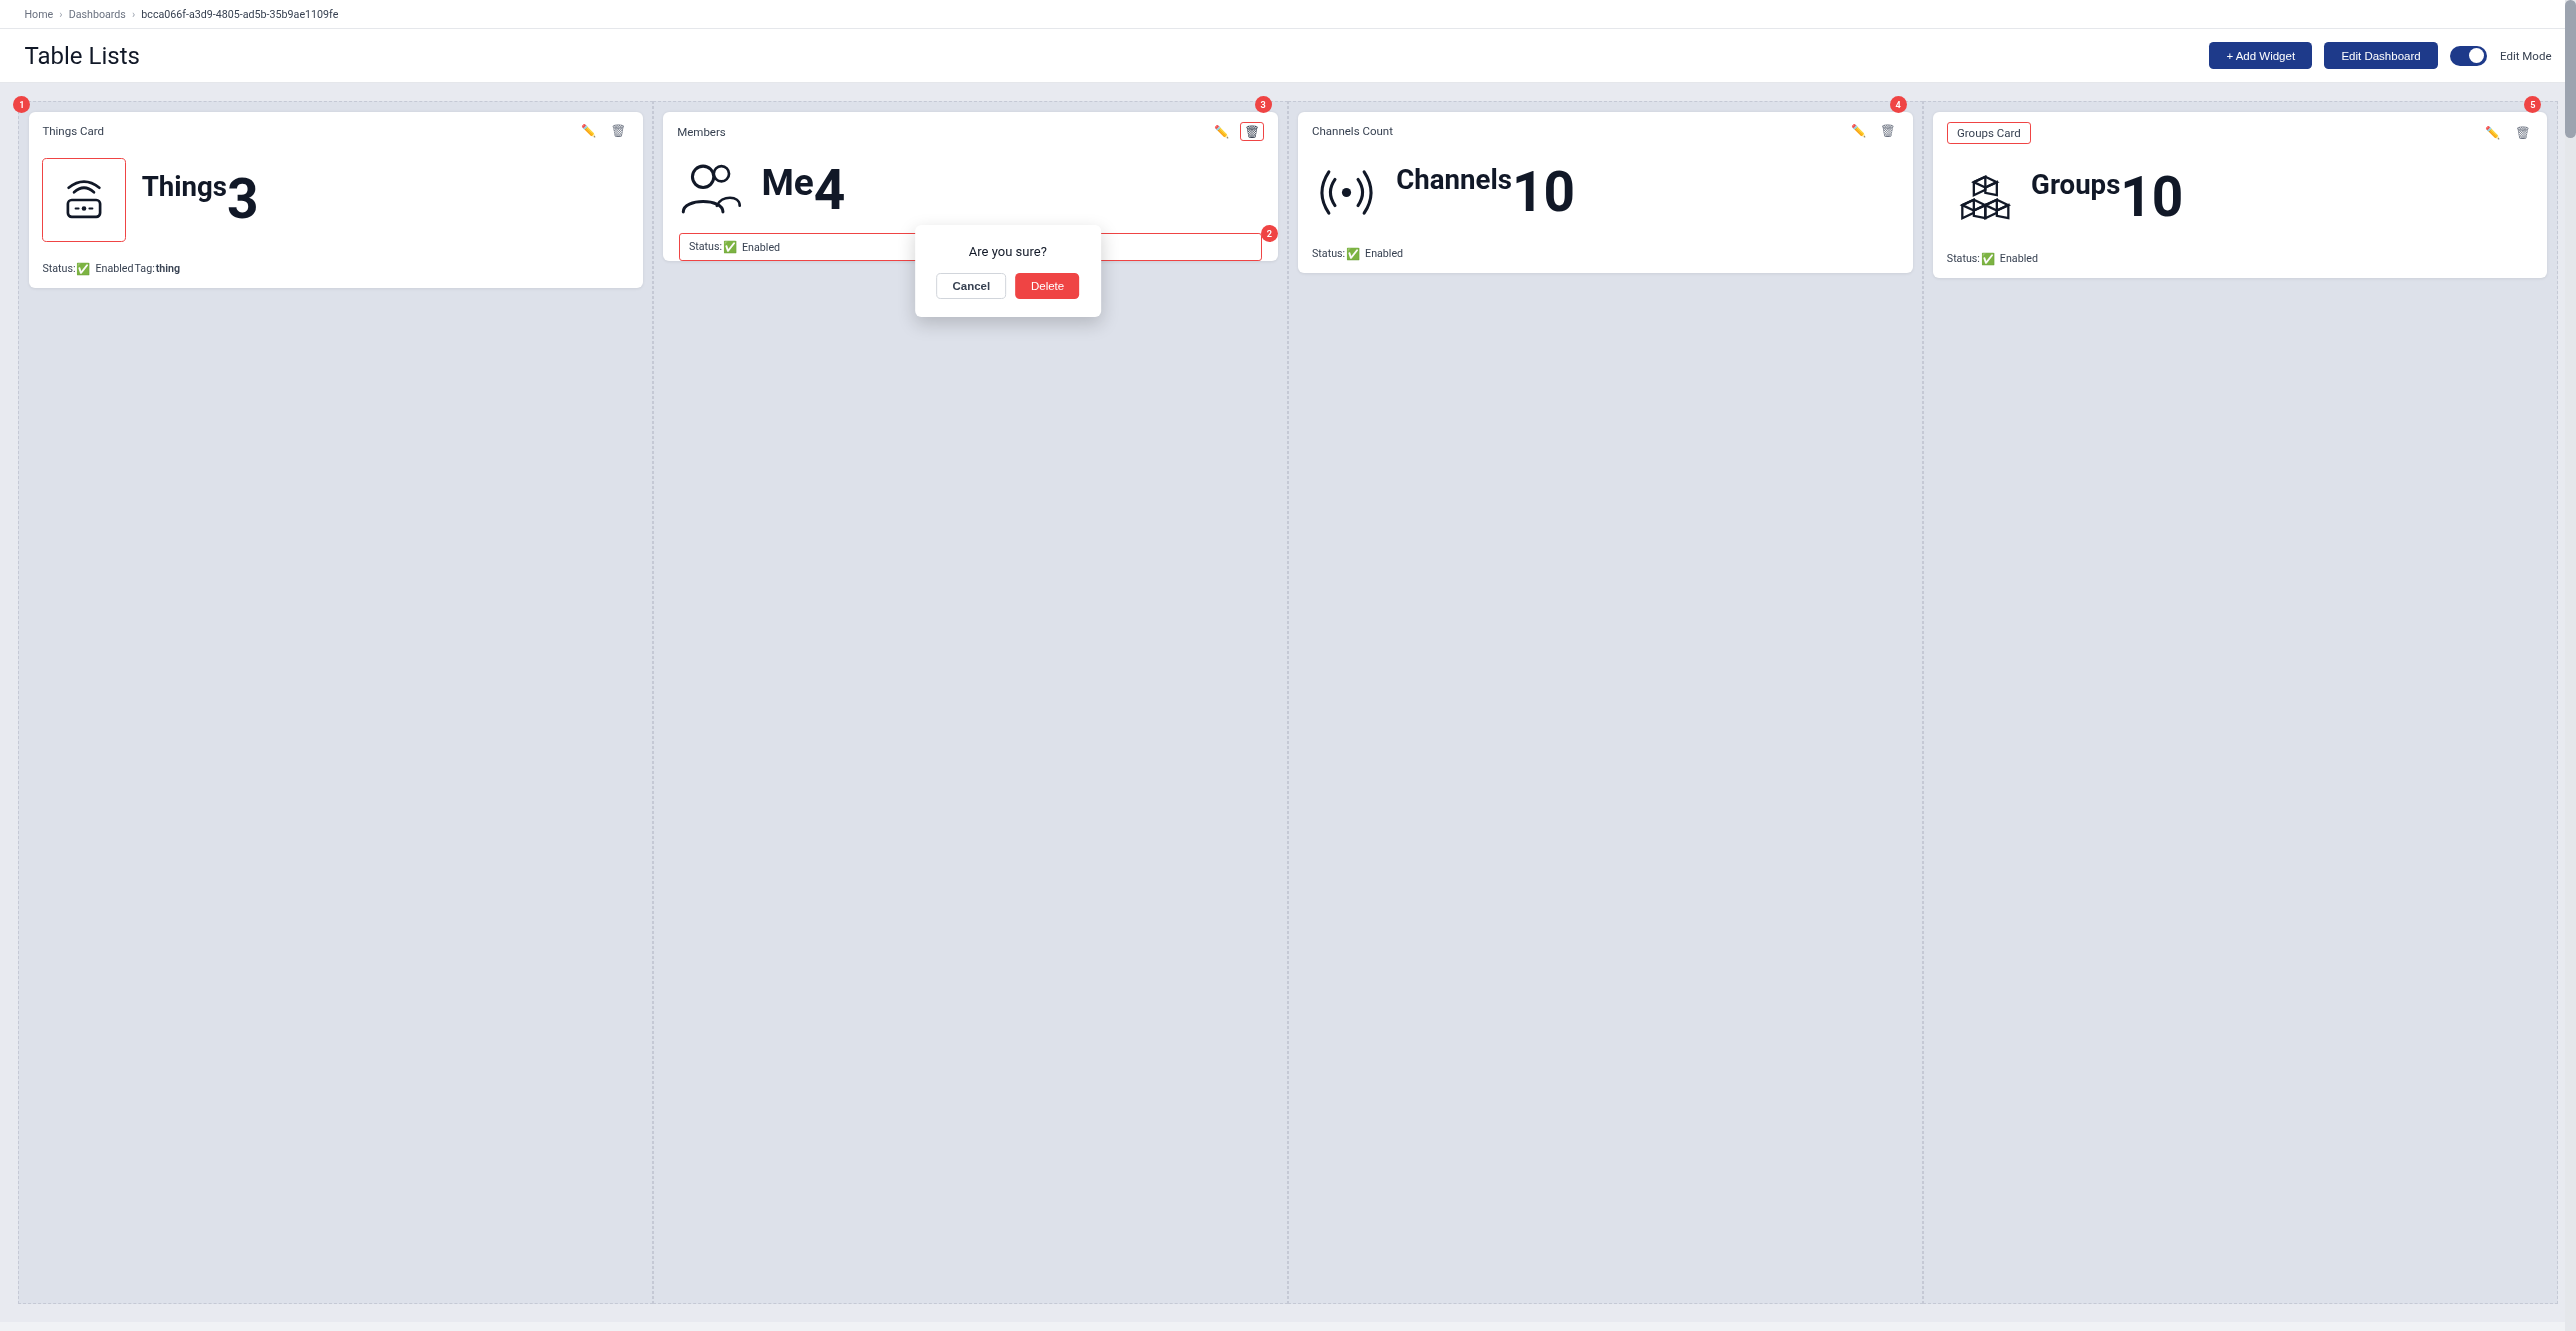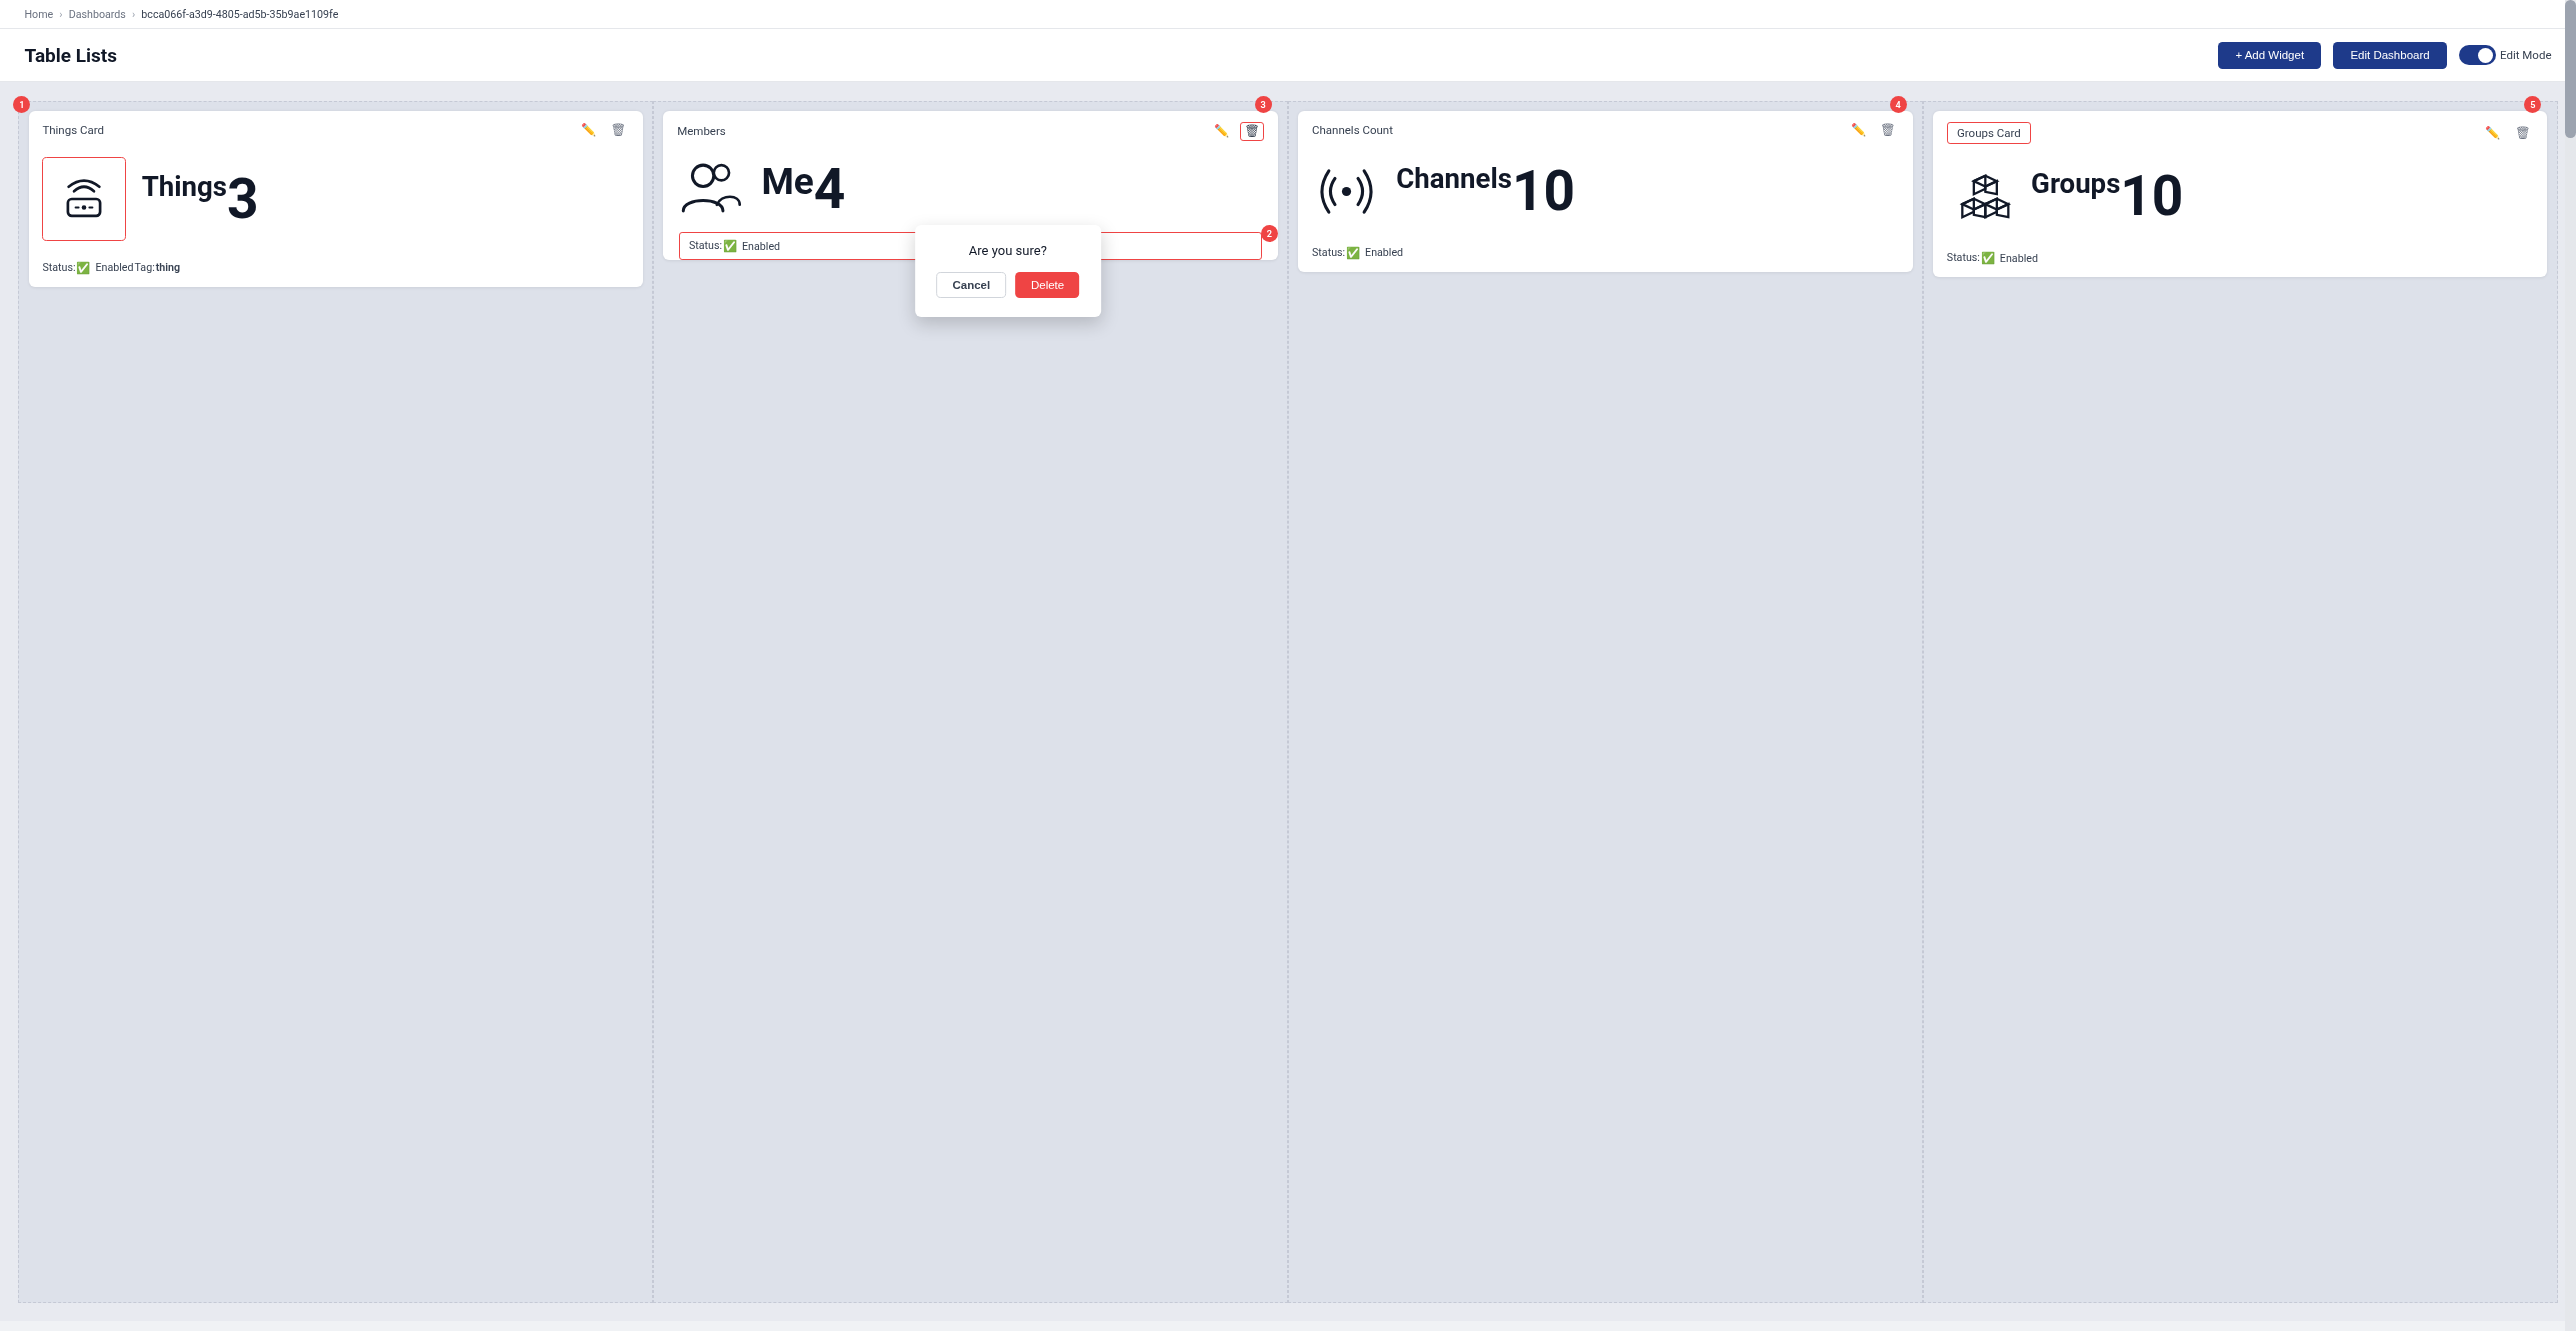--- a/index.html
+++ b/index.html
@@ -28,22 +28,22 @@
     
     .page-header {
       background: #fff;
       padding: 12.3px 24.5px 12.3px 24.5px;
       display: flex;
       align-items: center;
       justify-content: space-between;
       border-bottom: 0.8px solid #e5e7eb;
     }
     .page-title {
-      font-size: 19px;
-      font-weight: 700;
+      font-size: 24px;
+      font-weight: 400;
       color: #111827;
     }
     .header-actions {
       display: flex;
       align-items: center;
       gap: 12.3px;
     }
     .btn-add-widget {
       background: #1e3a8a;
       color: #fff;
@@ -63,21 +63,21 @@
       border: none;
       padding: 7.7px 17px;
       border-radius: 4.6px;
       font-size: 11.5px;
       font-weight: 500;
       cursor: pointer;
     }
     .edit-mode-toggle {
       display: flex;
       align-items: center;
-      gap: 4px;
+      gap: 13px;
       font-size: 11.5px;
       color: #374151;
       text-align: center;
     }
     .toggle-switch {
       width: 37px;
       height: 20px;
       background: #1e3a8a;
       border-radius: 10px;
       position: relative;

